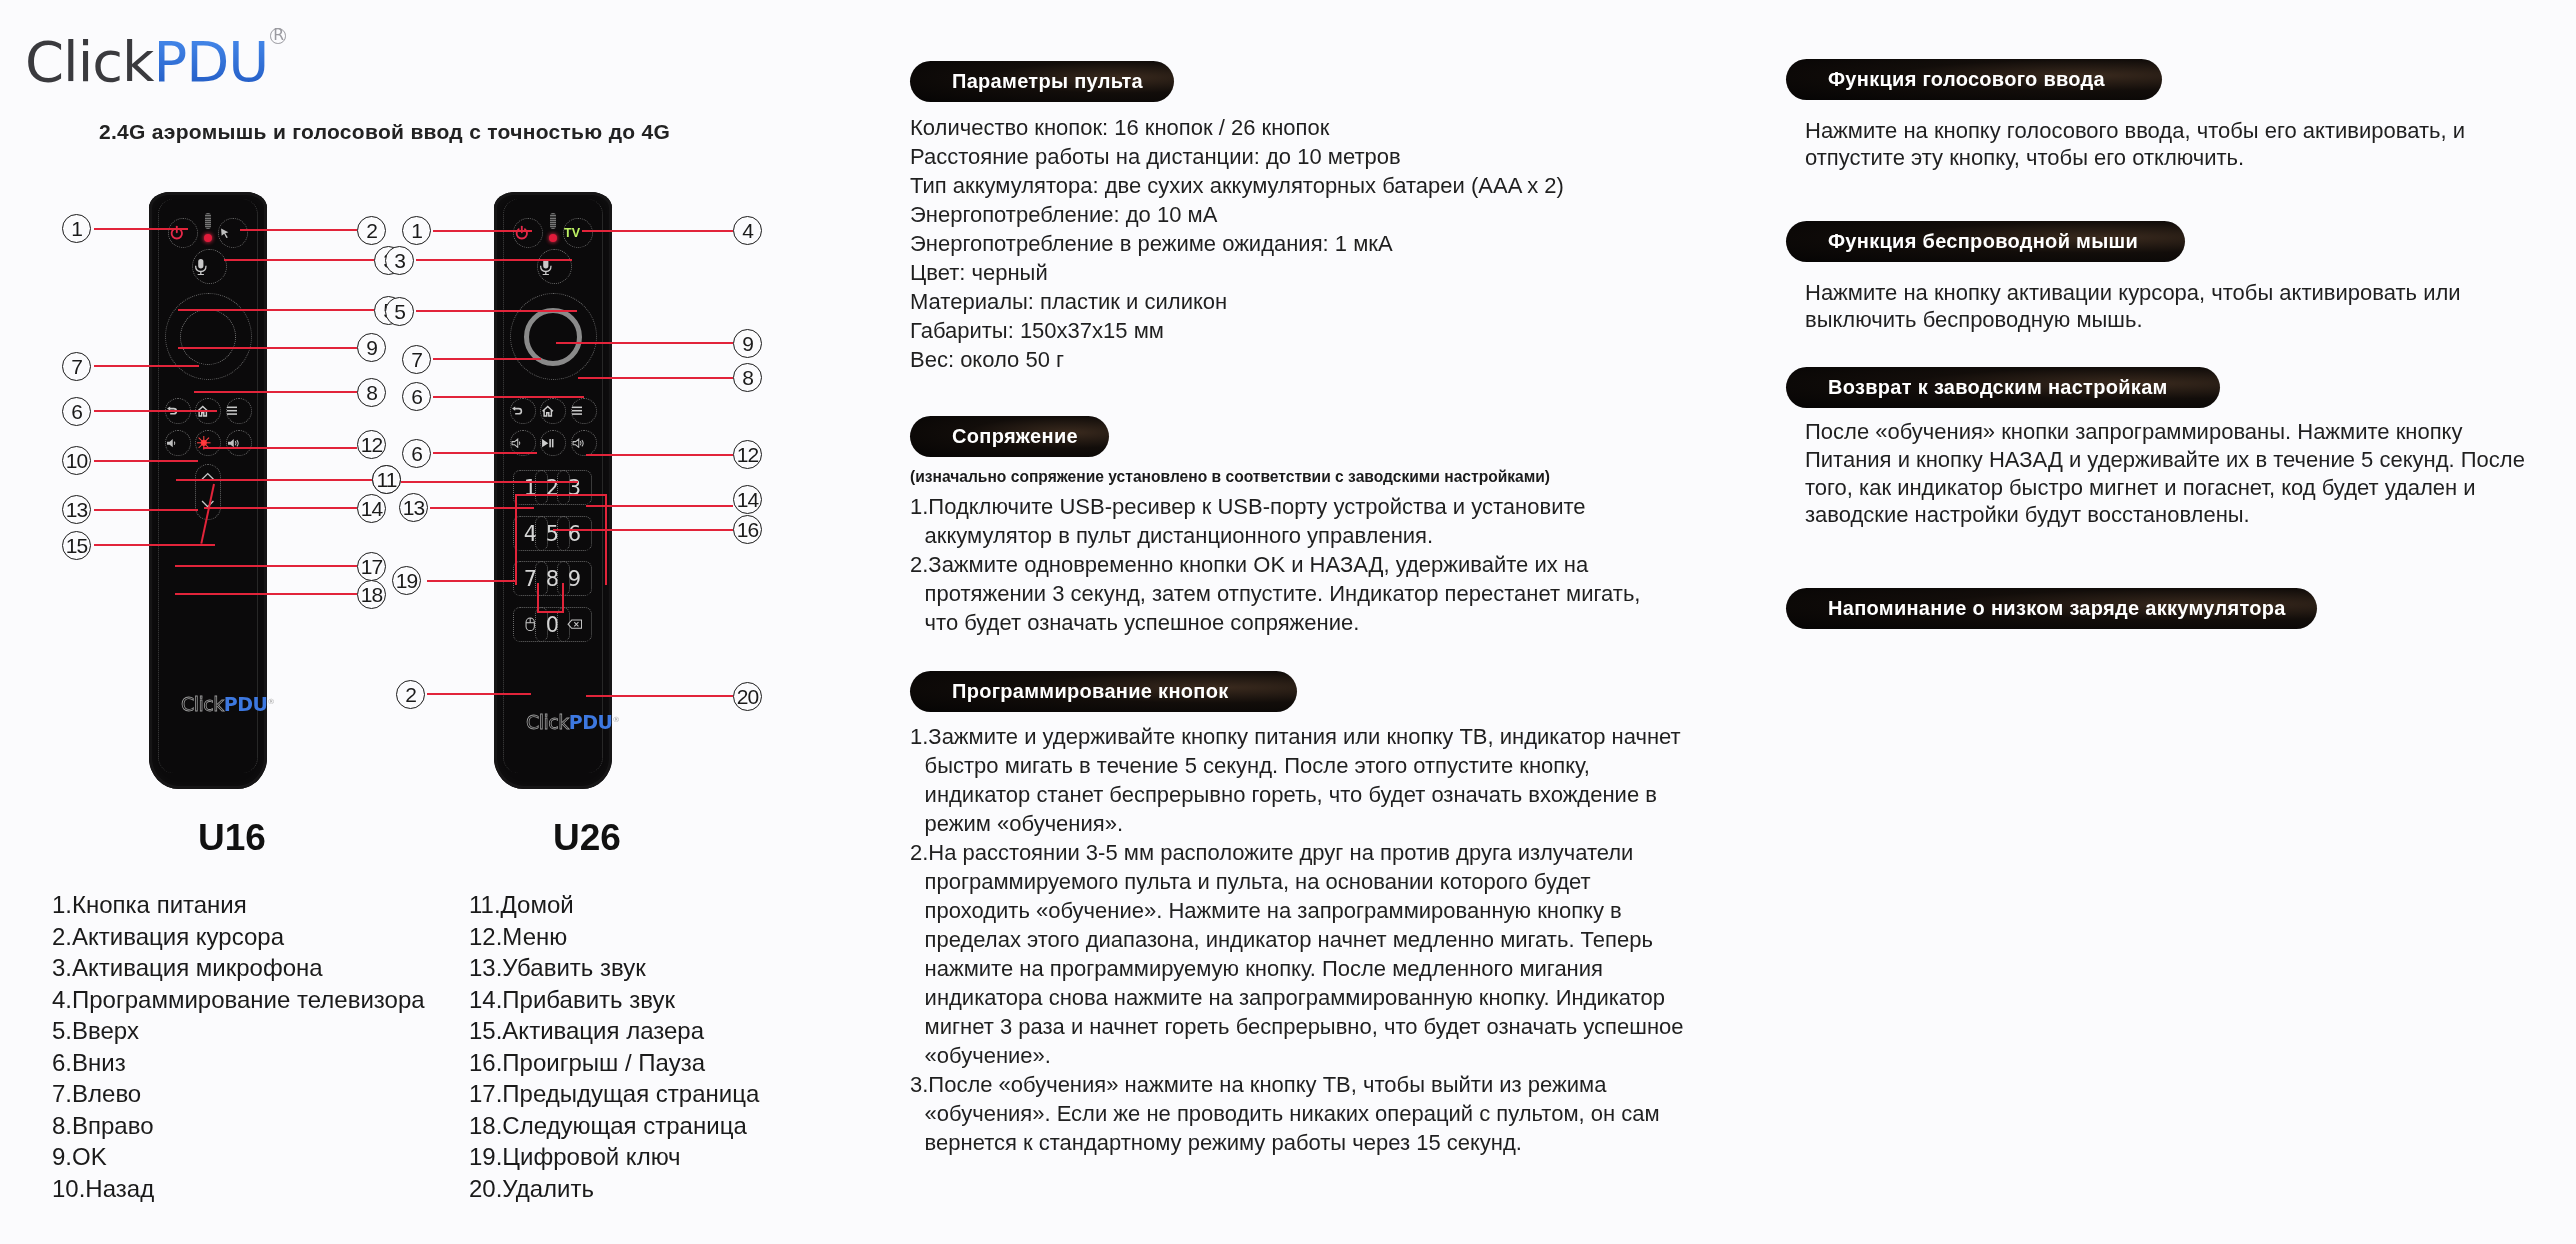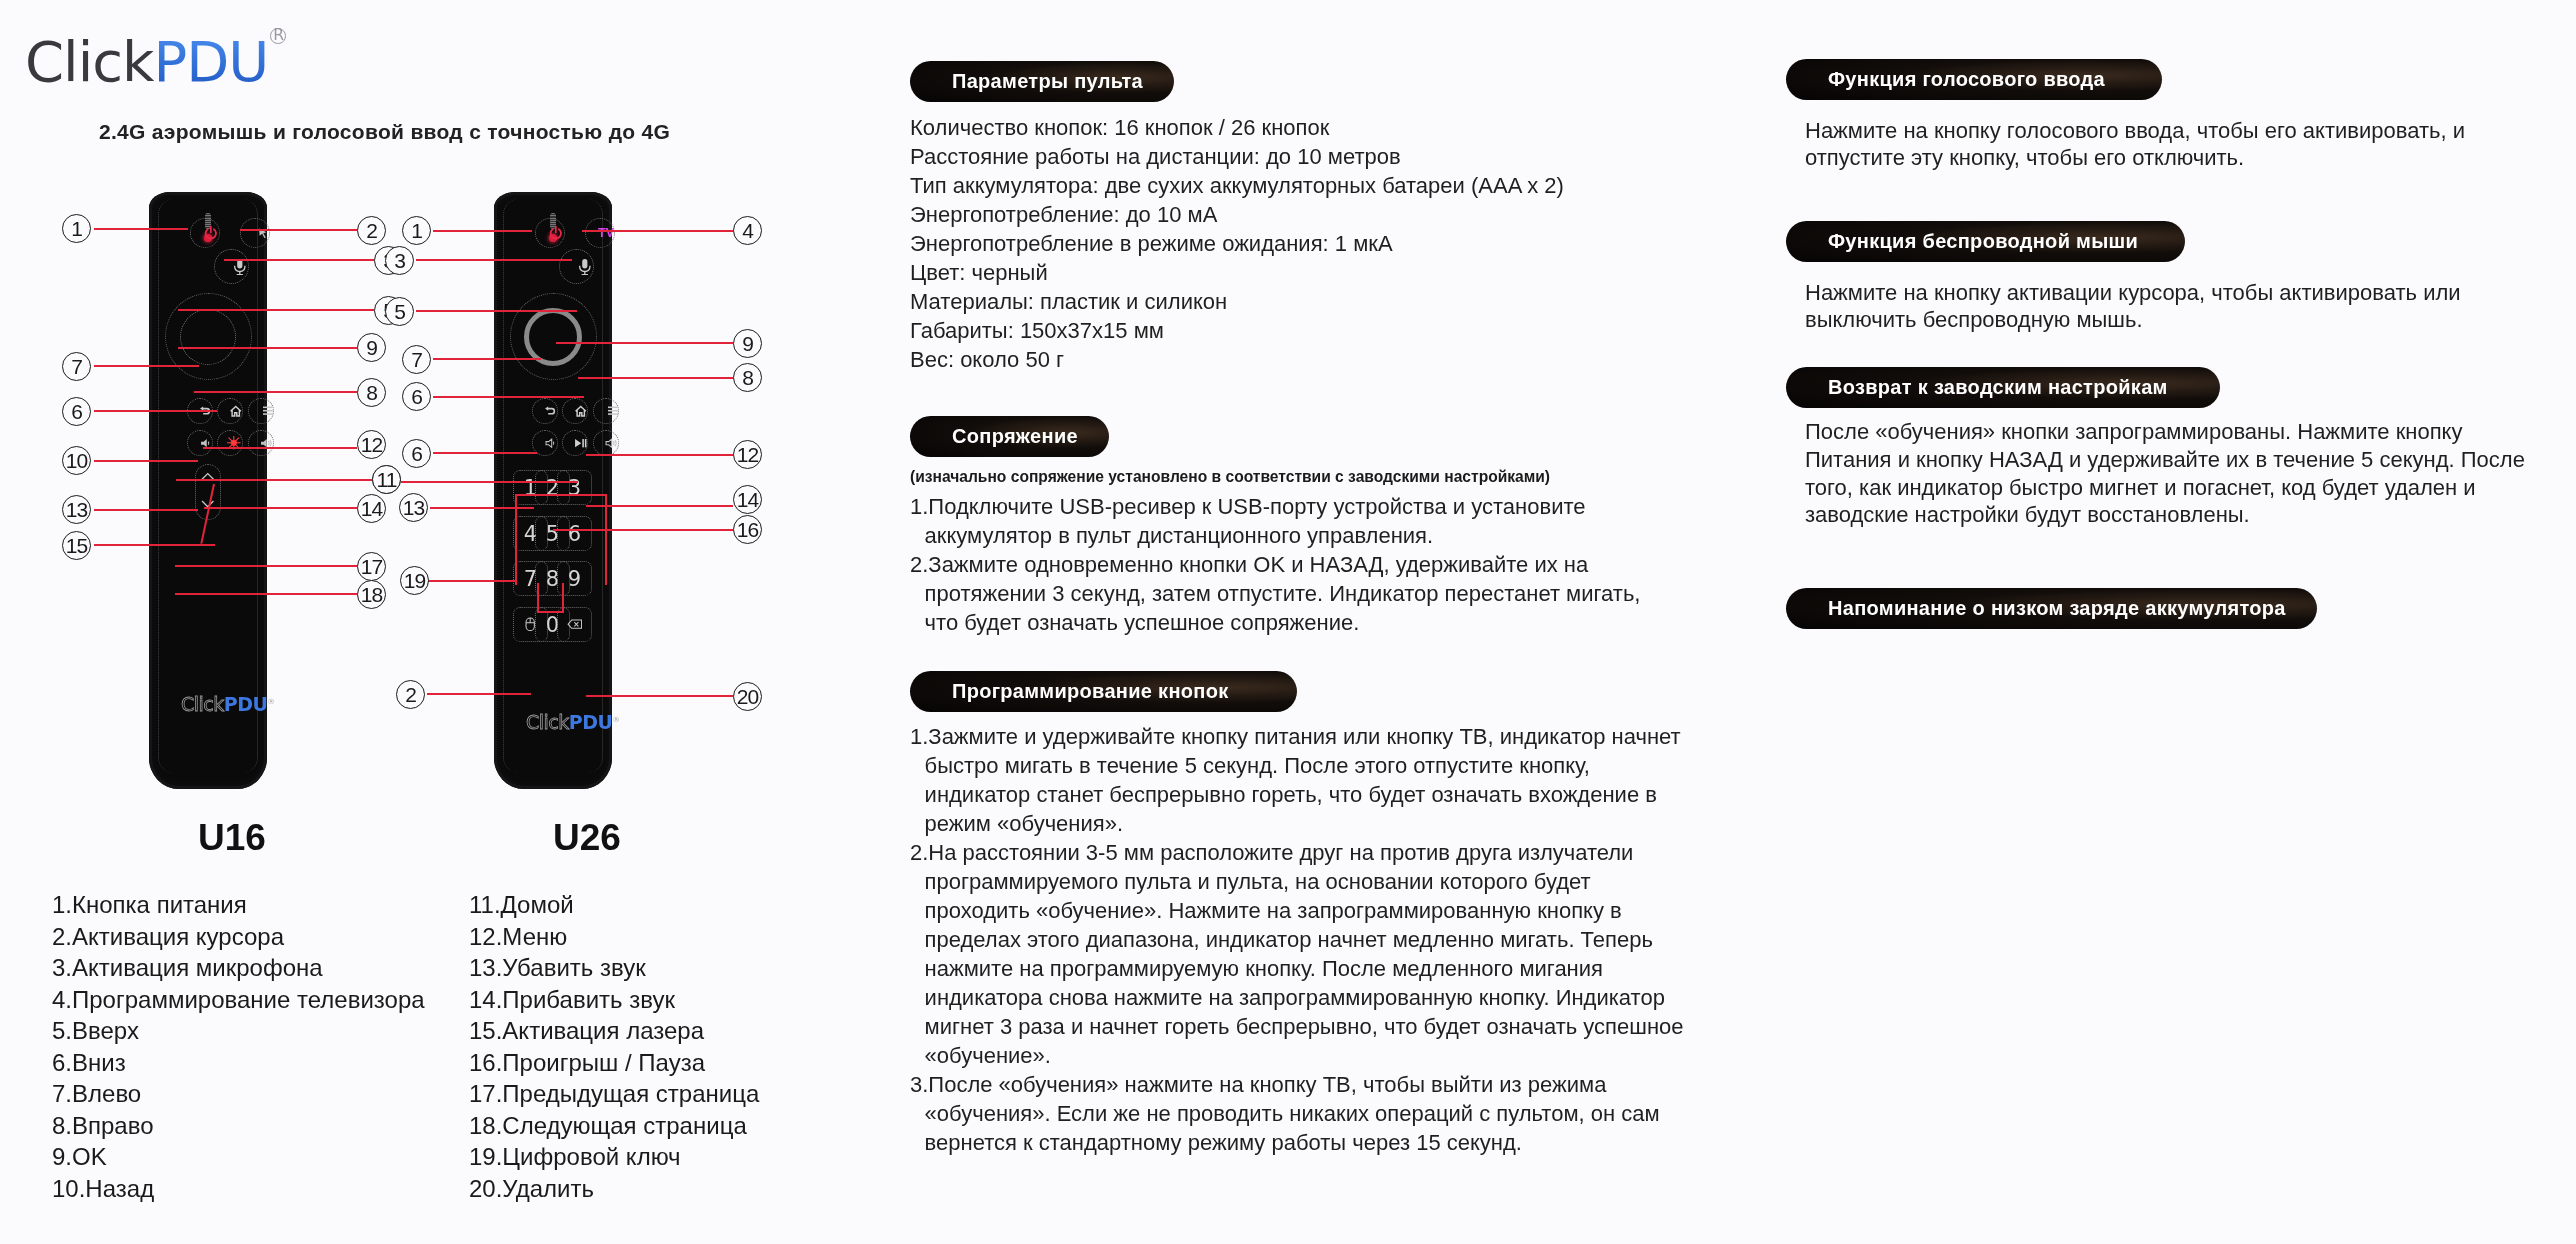--- a/index.html
+++ b/index.html
@@ -9,21 +9,21 @@
   
   .brand { position: absolute; left: 25px; top: 29px; font-size: 56px; letter-spacing: -1px; font-family: "DejaVu Sans", sans-serif; }
   .brand .click { color: #3a3a3e; }
   .brand .pdu { color: #2d6fd6; background: linear-gradient(180deg, #4a8ff0, #1e56c0); -webkit-background-clip: text; background-clip: text; -webkit-text-fill-color: transparent; }
   .brand .reg { position: absolute; right: -17.7px; top: -1px; font-size: 15.6px; color: #9a9aa0; border: 1px solid #9a9aa0; border-radius: 50%; width: 15.6px; height: 15.6px; line-height: 13.5px; text-align: center; -webkit-text-fill-color: #9a9aa0; }
   .subtitle { position: absolute; left: 99px; top: 120px; font-size: 21px; font-weight: bold; color: #222; letter-spacing: 0.3px; }
 
   
   .remote { position: absolute; background: #0b0a0b; border-radius: 21px 21px 30px 30px / 15.6px 15.6px 31px 31px; box-shadow: inset 0 0 0 3.1px #161516, inset 0 0 15.6px rgba(255,255,255,0.04); }
   .remote::before { content:""; position:absolute; left:9.4px; right:9.4px; top:7.3px; bottom:15.6px; border-left: 1px dotted #444; border-right: 1px dotted #444; border-radius: 15.6px; }
-  .btn { position: absolute; border: 1.6px dotted #6b6b6b; border-radius: 50%; display: flex; align-items: center; justify-content: flex-end; color: #d946ef; margin-left: 22px; }
+  .btn { position: absolute; border: 1.6px dotted #6b6b6b; border-radius: 50%; display: flex; align-items: center; justify-content: flex-start; color: #bef264; }
   .btn svg { display: block; }
   .led-bar { position: absolute; width: 6.2px; height: 15.6px; border-radius: 3.1px; background: repeating-linear-gradient(0deg, #777 0 1px, #333 1px 2.1px); }
   .led { position: absolute; width: 8.3px; height: 8.3px; border-radius: 50%; background: #e01b3a; box-shadow: 0 0 4.2px #ff3050; }
   .ring-outer { position: absolute; border: 1.6px dotted #666; border-radius: 50%; }
   .ring-inner { position: absolute; border-radius: 50%; }
   .pill-v { position: absolute; border: 1.6px dotted #666; border-radius: 31px; }
   .key { position: absolute; width: 35px; height: 35px; border: 1.6px dotted #6b6b6b; border-radius: 7.3px; color: #d5d5d5; font-size: 21px; font-family: "DejaVu Sans", sans-serif; display:flex; align-items:center; justify-content:center; }
   .remote-logo { position: absolute; font-size: 19px; font-family: "DejaVu Sans", sans-serif; letter-spacing: -0.5px; }
   .remote-logo .c { color: transparent; -webkit-text-stroke: 0.8px #9a9a9a; }
   .remote-logo .p { color: #3d78e0; font-weight: bold; }
@@ -269,21 +269,21 @@
 <div class="callout" style="left:402px; top:345px;">7</div>
 <div class="line" style="left:433px; top:358px; width:108px;"></div>
 <div class="callout" style="left:402px; top:382px;">6</div>
 <div class="line" style="left:433px; top:396px; width:151px;"></div>
 <div class="callout" style="left:402px; top:439px;">6</div>
 <div class="line" style="left:433px; top:452px; width:104px;"></div>
 <div class="callout" style="left:372px; top:465px;">11</div>
 <div class="line" style="left:401px; top:481px; width:177px;"></div>
 <div class="callout" style="left:399px; top:493px;">13</div>
 <div class="line" style="left:430px; top:507px; width:104px;"></div>
-<div class="callout" style="left:400px; top:566px;">19</div>
+<div class="callout" style="left:392px; top:566px;">19</div>
 <div class="line" style="left:427px; top:580px; width:90px;"></div>
 <div class="callout" style="left:396px; top:680px;">2</div>
 <div class="line" style="left:427px; top:693px; width:104px;"></div>
 
 <div class="callout" style="left:733px; top:216px;">4</div>
 <div class="line" style="left:582px; top:230px; width:151px;"></div>
 <div class="callout" style="left:733px; top:329px;">9</div>
 <div class="line" style="left:556px; top:342px; width:177px;"></div>
 <div class="callout" style="left:733px; top:363px;">8</div>
 <div class="line" style="left:578px; top:377px; width:155px;"></div>

